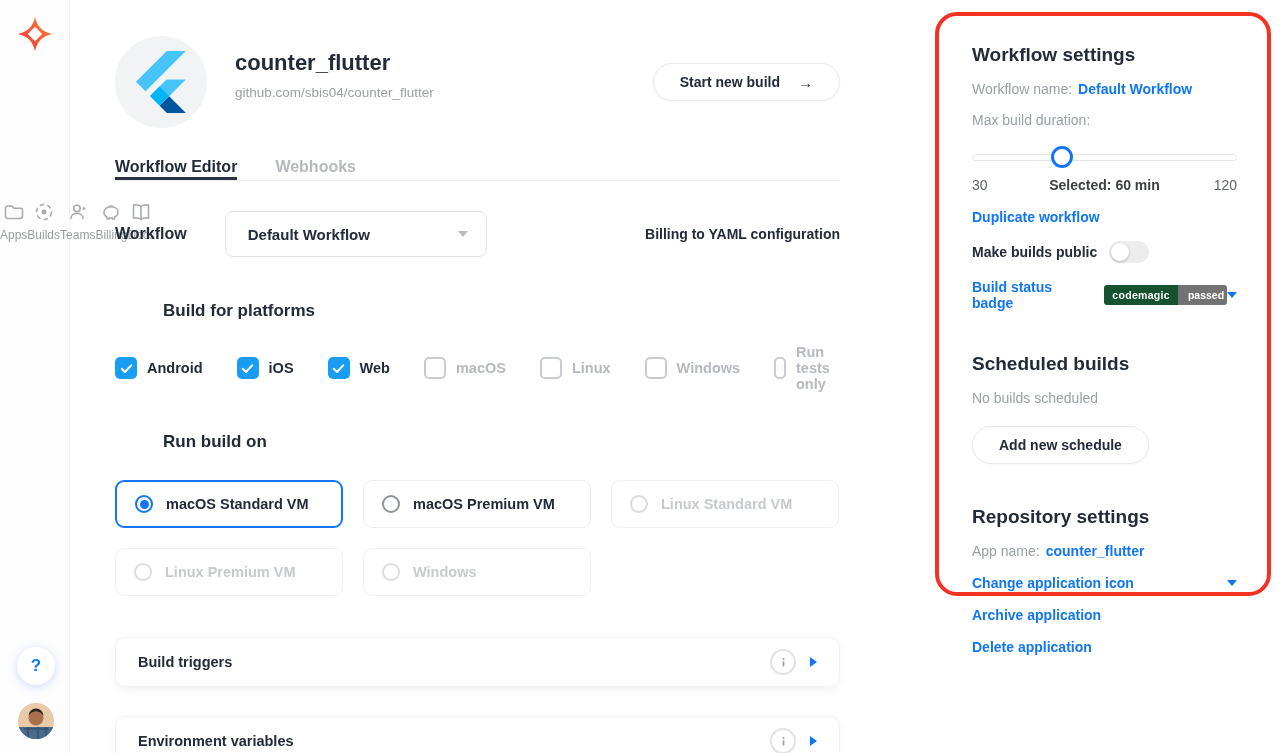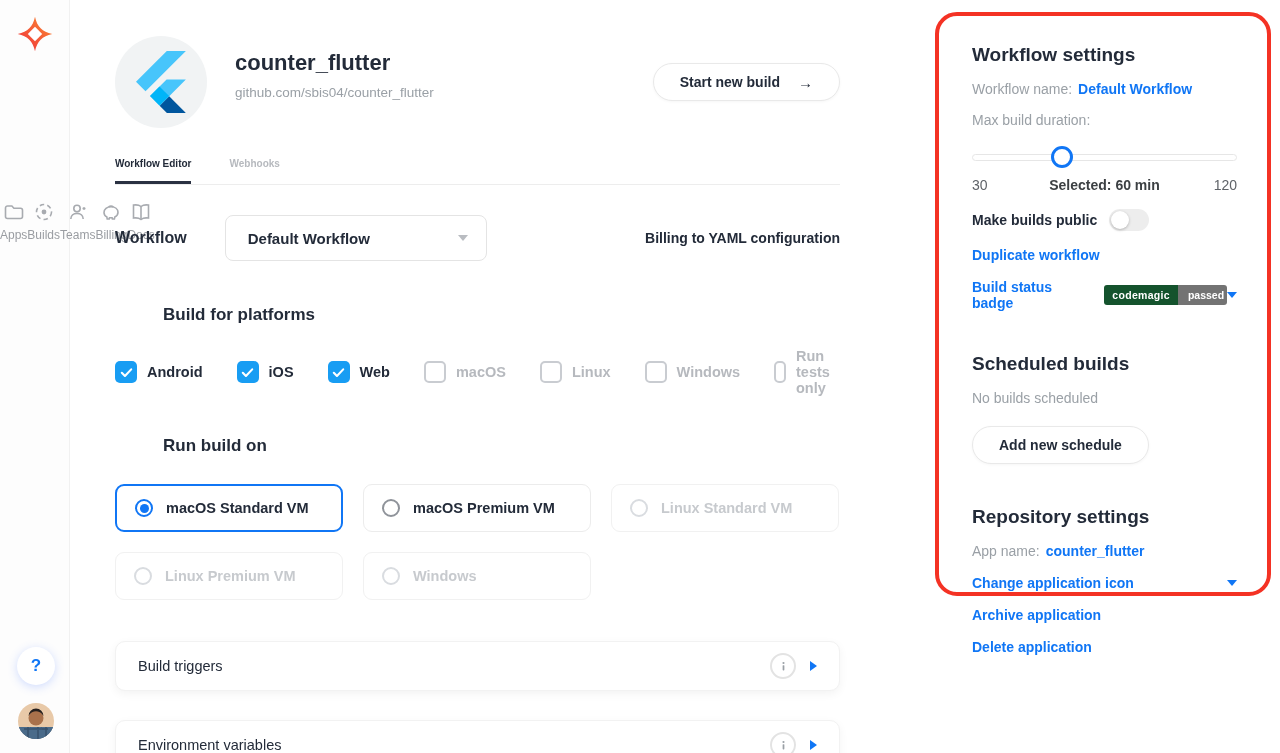--- a/index.html
+++ b/index.html
@@ -37,21 +37,21 @@
   .repo-url { font-size:13.5px; color:#9aa0a6; margin-top:9px; }
   .start-build {
     margin-left:auto; margin-top:27px; height:38px; padding:0 26px;
     background:#fff; border:1px solid #e9e9e9; border-radius:20px;
     font-family:inherit; font-size:14px; font-weight:bold; color:#232b39;
     display:flex; align-items:center; cursor:pointer; box-shadow:0 1px 3px rgba(0,0,0,.04);
   }
   .start-build .arr { margin-left:18px; font-weight:normal; font-size:15px; }
   
   .tabs { display:flex; margin-top:30px; border-bottom:1px solid #ededed; }
-  .tab { font-size:10px; padding-bottom:12px; margin-right:38px; cursor:pointer; }
+  .tab { font-size:16px; padding-bottom:1px; margin-right:38px; cursor:pointer; }
   .tab.active { font-weight:bold; color:#232b39; border-bottom:3px solid #2a3142; }
   .tab.inactive { color:#b6b9be; font-weight:bold; }
   
   .workflow-row { display:flex; align-items:center; margin-top:30px; }
   .workflow-label { font-size:16px; font-weight:bold; }
   .wf-select {
     margin-left:38px; width:262px; height:46px; border:1px solid #e4e4e4; border-radius:8px;
     background:#fff; display:flex; align-items:center; padding:0 18px 0 22px;
     font-size:15px; font-weight:bold; color:#232b39; cursor:pointer;
   }
@@ -83,21 +83,21 @@
   .vm-card.selected .vm-label, .vm-card.normal .vm-label { color:#232b39; }
   .vm-card.disabled .vm-label { color:#c7cace; }
   
   .accordion {
     width:725px; height:50px; background:#fff; border:1px solid #f2f2f2; border-radius:10px;
     box-shadow:0 3px 10px rgba(0,0,0,.05); display:flex; align-items:center; padding:0 22px;
     cursor:pointer;
   }
   .accordion.first { margin-top:41px; }
   .accordion.second { margin-top:29px; }
-  .acc-label { font-size:14.5px; font-weight:normal; color:#232b39; }
+  .acc-label { font-size:14.5px; font-weight:bold; color:#232b39; }
   .acc-icons { margin-left:auto; display:flex; align-items:center; }
   .info-icon { width:26px; height:26px; border-radius:50%; border:2px solid #e3e3e3; display:flex; align-items:center; justify-content:center; }
   .play-icon { margin-left:14px; width:0; height:0; border-top:5px solid transparent; border-bottom:5px solid transparent; border-left:7px solid #1076f5; }
   
   .right-panel {
     position:absolute; left:935px; top:12px; width:336px; height:584px;
     border:4px solid #f43224; border-radius:22px; padding:28px 30px 0 33px; background:#fff;
   }
   .rp-heading { font-size:19px; font-weight:bold; color:#232b39; }
   .rp-row { margin-top:15px; font-size:14px; color:#9aa0a6; display:flex; align-items:center; }
@@ -347,28 +347,28 @@
     <div class="slider-track"></div>
     <div class="slider-thumb"></div>
   </div>
   <div class="slider-labels">
     <span>30</span>
     <span class="slider-selected">Selected: 60 min</span>
     <span class="slider-max">120</span>
   </div>
 
   <div class="rp-link-row">
+    <span class="blue-link">Duplicate workflow</span>
+  </div>
+
+  <div class="rp-link-row">
     <span class="mbp-label">Make builds public</span>
     <span class="toggle">
         <span class="knob"></span>
       </span>
-  </div>
-
-  <div class="rp-link-row">
-    <span class="blue-link">Duplicate workflow</span>
   </div>
 
   <div class="rp-link-row">
     <span class="blue-link">Build status badge</span>
     <span class="badge">
       <span class="badge-left">codemagic</span>
       <span class="badge-right">passed</span>
     </span>
     <span class="caret-blue"></span>
   </div>

